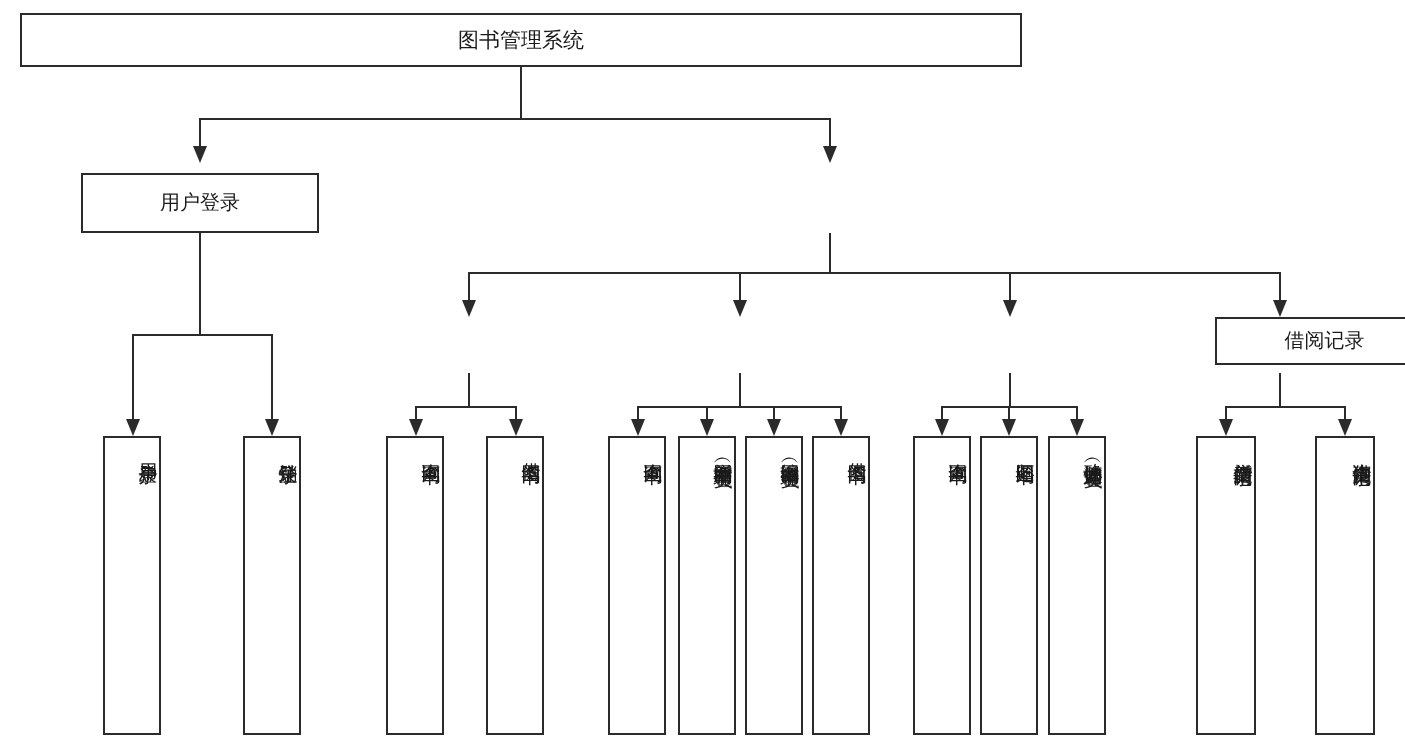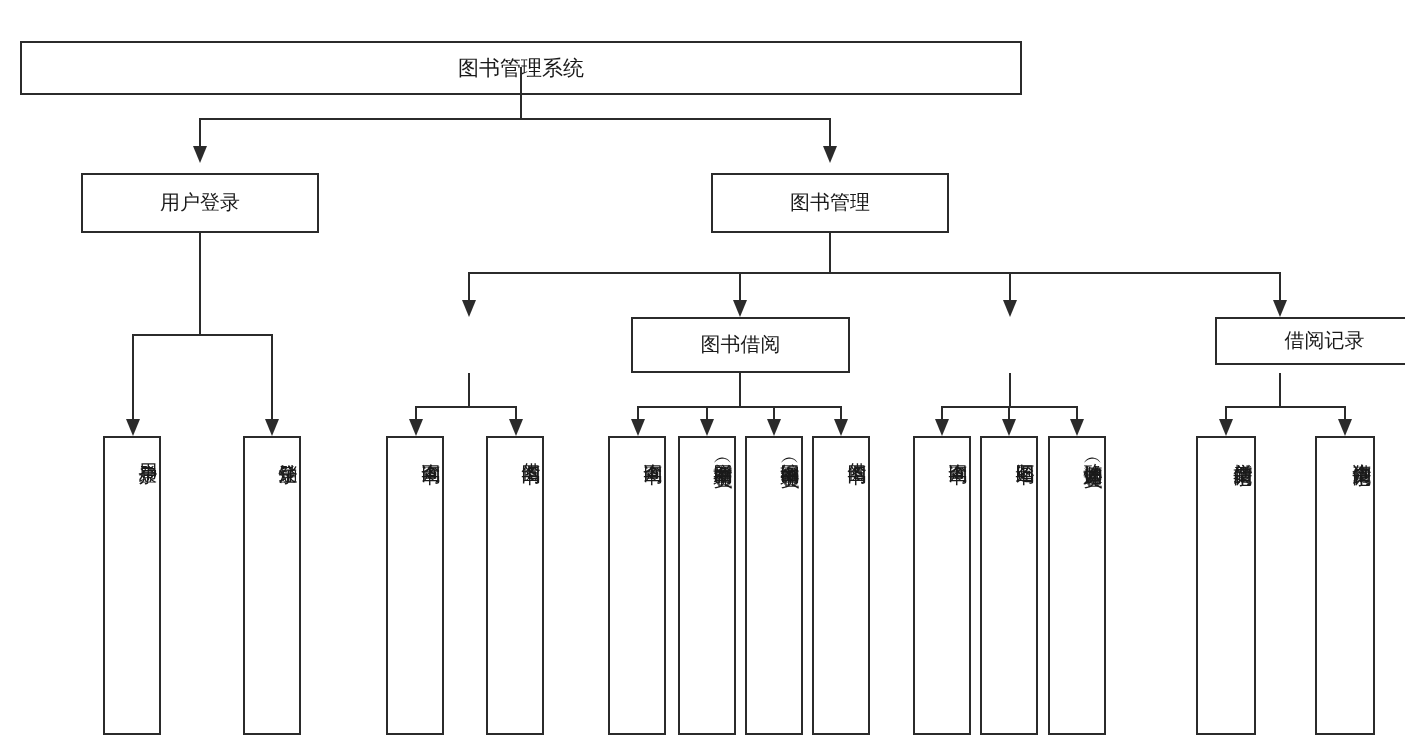--- a/index.html
+++ b/index.html
@@ -73,36 +73,33 @@
     color: #b9b9b9;
     white-space: nowrap;
     letter-spacing: 0.5px;
   }
 </style>
 </head>
 <body>
 
 <div id="canvas">
 
-  <div class="node root" style="left:20px; top:13px; width:1002px; height:54px;margin-top:28px;">
+  <div class="node root" style="left:20px; top:13px; width:1002px; height:54px;">
     <span class="lbl">图书管理系统</span>
   </div>
 
   <div class="conn v" style="left:520px; top:67px; height:52px;"></div>
   <div class="conn h" style="left:199px; top:118px; width:632px;"></div>
   <div class="conn v" style="left:199px; top:118px; height:28px;"></div>
   <div class="arrow" style="left:193px; top:146px;"></div>
   <div class="conn v" style="left:829px; top:118px; height:28px;"></div>
   <div class="arrow" style="left:823px; top:146px;"></div>
 
   <div class="node level2" style="left:81px; top:173px; width:238px; height:60px;">
     <span class="lbl">用户登录</span>
-  </div>
-  <div class="node level2" style="left:711px; top:173px; width:238px; height:60px;">
-    <span class="lbl">图书管理</span>
   </div>
 
   <div class="conn v" style="left:199px; top:233px; height:102px;"></div>
   <div class="conn h" style="left:132px; top:334px; width:140px;"></div>
   <div class="conn v" style="left:132px; top:334px; height:85px;"></div>
   <div class="arrow" style="left:126px; top:419px;"></div>
   <div class="conn v" style="left:271px; top:334px; height:85px;"></div>
   <div class="arrow" style="left:265px; top:419px;"></div>
 
   <div class="conn v" style="left:829px; top:233px; height:40px;"></div>
@@ -110,23 +107,20 @@
 
   <div class="conn v" style="left:468px; top:272px; height:28px;"></div>
   <div class="arrow" style="left:462px; top:300px;"></div>
   <div class="conn v" style="left:739px; top:272px; height:28px;"></div>
   <div class="arrow" style="left:733px; top:300px;"></div>
   <div class="conn v" style="left:1009px; top:272px; height:28px;"></div>
   <div class="arrow" style="left:1003px; top:300px;"></div>
   <div class="conn v" style="left:1279px; top:272px; height:28px;"></div>
   <div class="arrow" style="left:1273px; top:300px;"></div>
 
-  <div class="node level2" style="left:631px; top:317px; width:219px; height:56px;">
-    <span class="lbl">图书借阅</span>
-  </div>
   <div class="node level2" style="left:1171px; top:317px; width:219px; height:48px;margin-left:44px;">
     <span class="lbl">借阅记录</span>
   </div>
 
   <div class="conn v" style="left:468px; top:373px; height:34px;"></div>
   <div class="conn h" style="left:415px; top:406px; width:101px;"></div>
   <div class="conn v" style="left:415px; top:406px; height:13px;"></div>
   <div class="arrow" style="left:409px; top:419px;"></div>
   <div class="conn v" style="left:515px; top:406px; height:13px;"></div>
   <div class="arrow" style="left:509px; top:419px;"></div>

